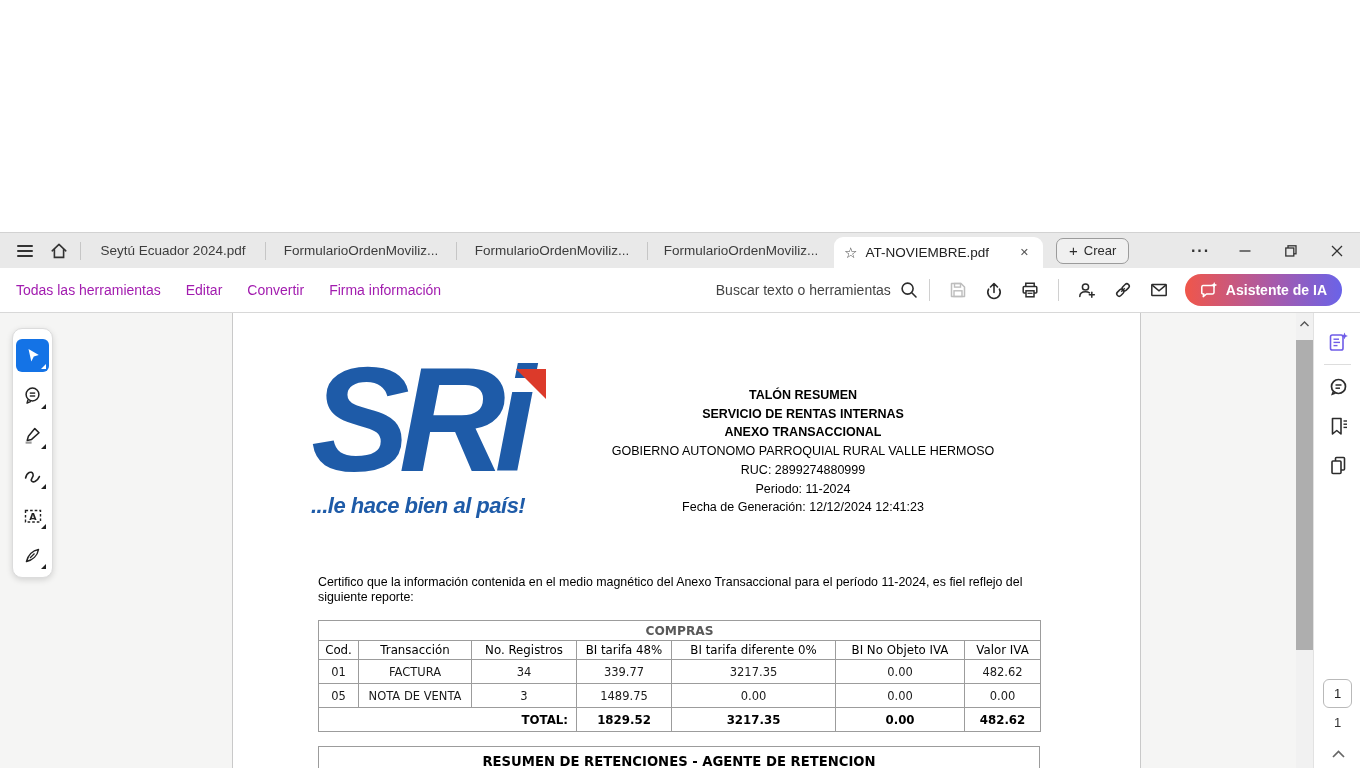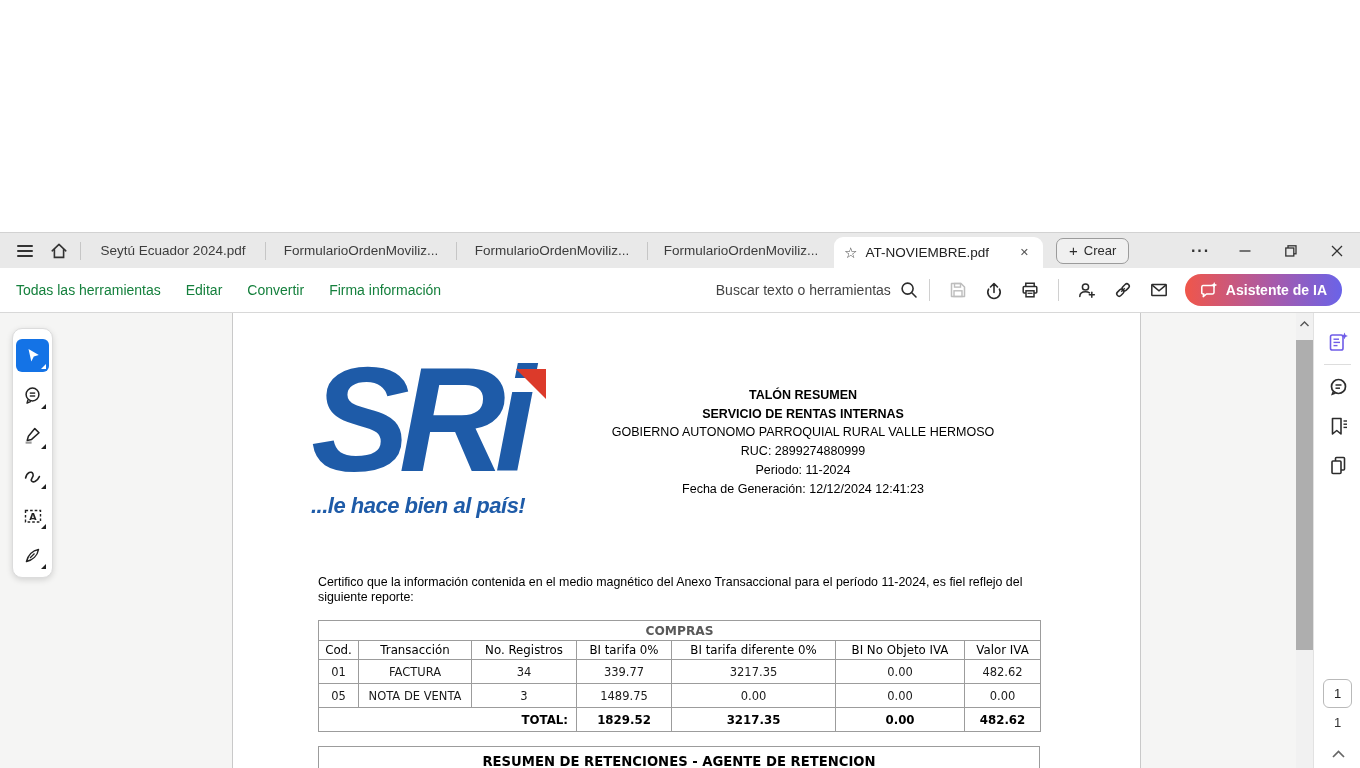--- a/index.html
+++ b/index.html
@@ -25,21 +25,21 @@
   .create-btn { flex:none; margin-left:13px; height:26px; padding:0 12px; display:flex; align-items:center; gap:6px;
                 background:#f0f0f0; border:1px solid #9b9b9b; border-radius:7px; font-size:13px; color:#2c2c2c;
                 font-family:"Liberation Sans", sans-serif; }
   .create-btn .plus { font-size:15px; }
   .overflow { margin-left:auto; font-size:16px; font-weight:bold; letter-spacing:1px; color:#333; padding:0 12px; }
   .win-btn { width:46px; height:100%; display:flex; align-items:center; justify-content:center; flex:none; }
 
   
   .toolbar { position:absolute; top:268px; left:0; width:1360px; height:45px; background:#fff;
              border-bottom:1px solid #d8d8d8; display:flex; align-items:center; padding:0 16px; }
-  .menu-item { font-size:14px; color:#15803d; margin-right:25px; white-space:nowrap;text-align:right; }
+  .menu-item { font-size:14px; color:#a21caf; margin-right:25px; white-space:nowrap;text-align:right; }
   .search-area { margin-left:auto; display:flex; align-items:center; gap:8px; }
   .search-label { font-size:14px; color:#444; white-space:nowrap; }
   .v-div { width:1px; height:22px; background:#d0d0d0; margin:0 10px; flex:none; }
   .icon-btn { width:26px; height:26px; display:flex; align-items:center; justify-content:center; flex:none; margin:0 5px; }
   .ai-btn { flex:none; height:32px; margin-left:8px; margin-right:2px; padding:16px 15px; border-radius:16px;
             display:flex; align-items:center; gap:8px; color:#fff; font-size:14px; font-weight:bold;
             background:linear-gradient(90deg, #f0564a 0%, #a95aa8 55%, #6a63e8 100%); }
 
   
   .main { position:absolute; top:313px; left:0; width:1360px; height:455px; }
@@ -290,20 +290,21 @@
 
       <div class="page">
         <div class="logo">
           <div class="logo-text">SRi</div>
           <div class="logo-tri"></div>
           <div class="logo-tagline">...le hace bien al país!</div>
         </div>
         <div class="doc-header">
           <div class="b">TALÓN RESUMEN</div>
           <div class="b">SERVICIO DE RENTAS INTERNAS</div>
+          <div class="b">ANEXO TRANSACCIONAL</div>
           <div>GOBIERNO AUTONOMO PARROQUIAL RURAL VALLE HERMOSO</div>
           <div>RUC: 2899274880999</div>
           <div>Periodo: 11-2024</div>
           <div>Fecha de Generación: 12/12/2024 12:41:23</div>
         </div>
         <div class="cert">Certifico que la información contenida en el medio magnético del Anexo Transaccional para el período 11-2024, es fiel reflejo del siguiente reporte:</div>
 
         <table class="ctable">
           <colgroup>
             <col style="width:40px">
@@ -315,21 +316,21 @@
               <col style="width:76px">
           </colgroup>
           <tbody>
               <tr class="t-title">
             <td colspan="7">COMPRAS</td>
           </tr>
           <tr class="t-head">
             <th>Cod.</th>
             <th>Transacción</th>
             <th>No. Registros</th>
-            <th>BI tarifa 0%</th>
+            <th>BI tarifa 48%</th>
             <th>BI tarifa diferente 0%</th>
             <th>BI No Objeto IVA</th>
             <th>Valor IVA</th>
           </tr>
           <tr class="t-row">
             <td>01</td>
             <td>FACTURA</td>
             <td>34</td>
             <td>339.77</td>
             <td>3217.35</td>

